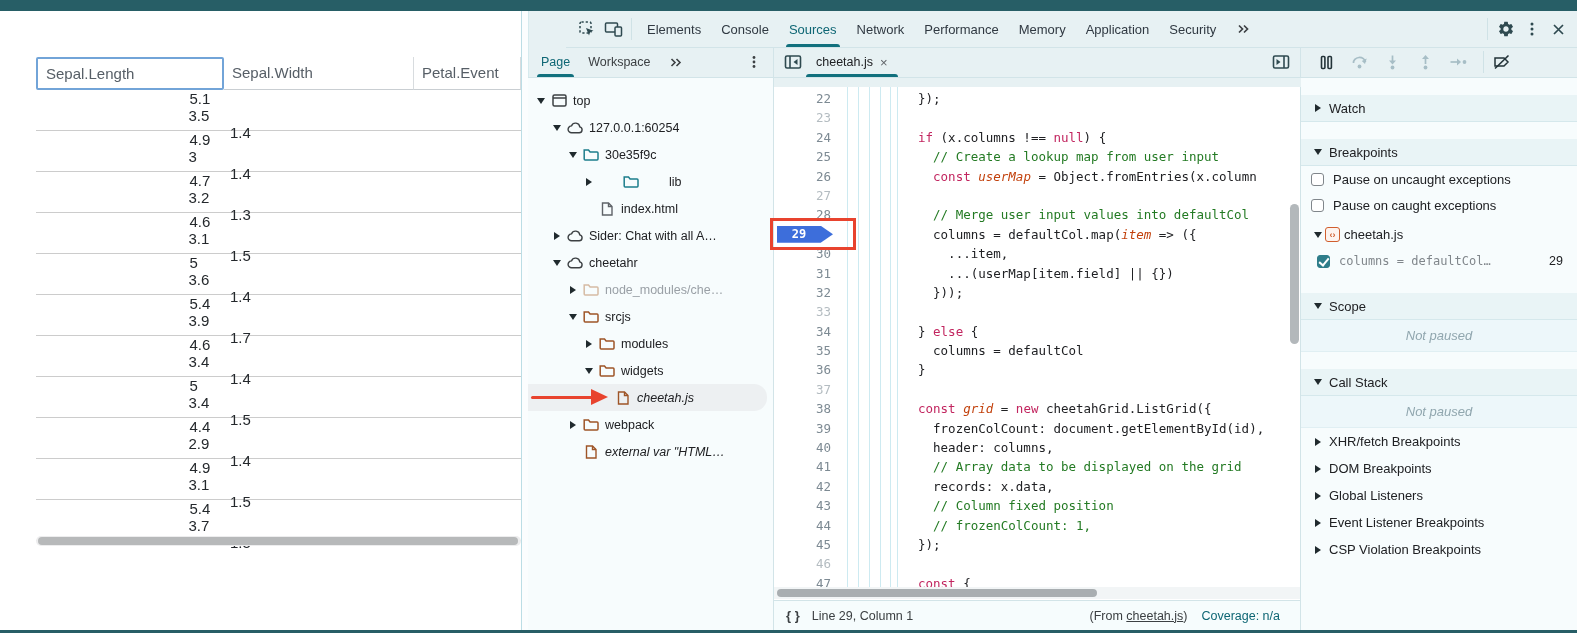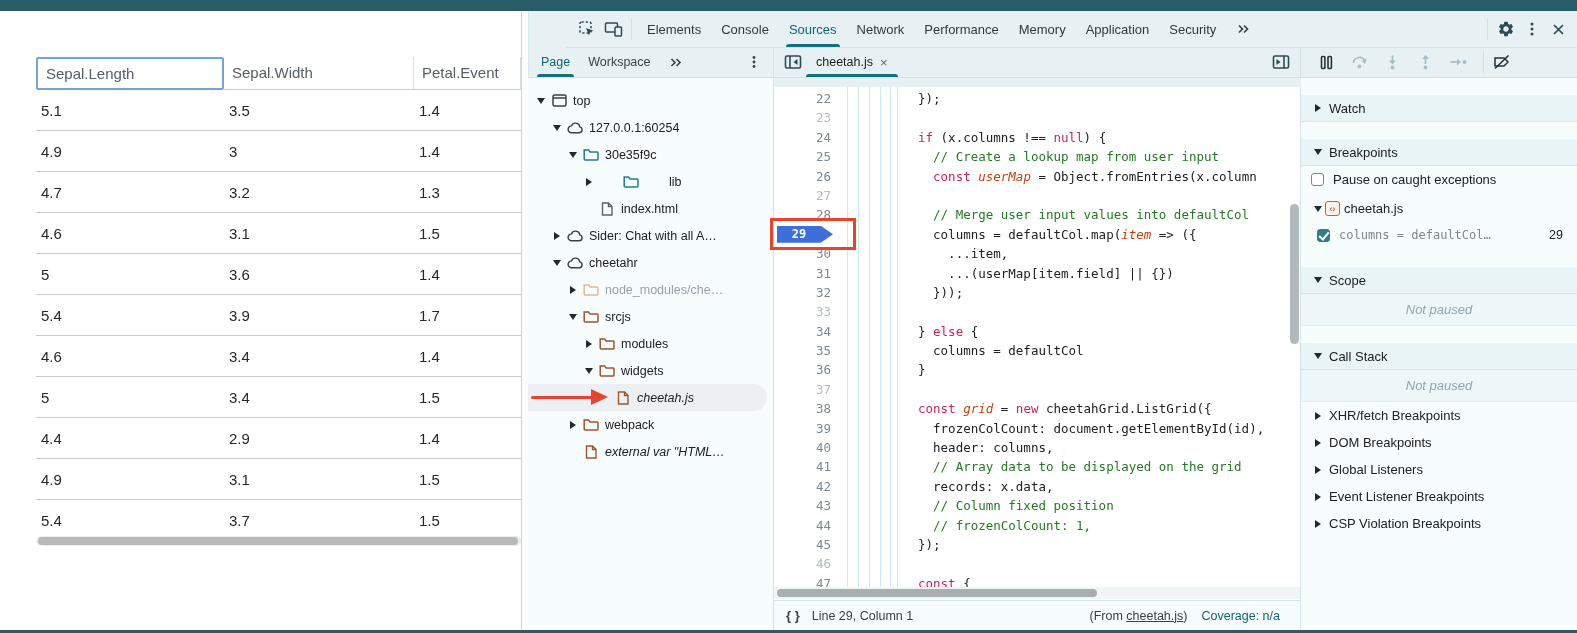--- a/index.html
+++ b/index.html
@@ -9,21 +9,21 @@
   .strip.top{top:0;height:11px;}
   .strip.bottom{top:630px;height:3px;}
 
   
   .page{position:absolute;left:0;top:11px;width:521px;height:619px;background:#fff;overflow:hidden;}
   .grid-header{position:absolute;left:36px;top:46px;height:33px;display:flex;}
   .hcell{box-sizing:border-box;border-right:1px solid #d8dcdf;border-bottom:1px solid #c9ced2;
     font-size:15px;color:#565e66;line-height:31px;padding-left:8px;background:#fff;}
   .hcell.focused{border:2px solid #72a4d8;border-radius:2px;line-height:29px;}
   .grid-body{position:absolute;left:36px;top:79px;right:0;}
-  .grow{display:flex;height:40px;border-bottom:1px solid #ccc;align-items:center;}
+  .grow{display:flex;height:40px;border-bottom:1px solid #ccc;align-items:center;flex-direction:column;}
   .gcell{font-size:15px;color:#24282c;padding-left:5px;}
   .page-hscroll{position:absolute;left:36px;top:525px;right:0;height:10px;background:#ededee;border-radius:5px;}
   .page-hscroll .thumb{position:absolute;left:2px;top:1px;width:480px;height:8px;background:#b7b9ba;border-radius:4px;}
 
   
   .devtools{position:absolute;left:521px;top:11px;width:1056px;height:619px;background:#e7f1f3;
     border-left:1px solid #bcdde5;box-sizing:border-box;font-size:12.5px;color:#3c4043;}
   .dt-gap{position:absolute;left:0;top:0;width:6px;height:100%;background:#fbfdfe;border-right:1px solid #d6eaee;}
   .dt-toolbar{position:absolute;left:6px;right:0;top:0;height:37px;border-bottom:1px solid #d2e4e8;
     display:flex;align-items:center;padding-left:8px;box-sizing:border-box;margin-left:38px;}
@@ -578,20 +578,24 @@
           <span class="sb-label">Watch</span>
         </div>
         <div class="sb-row sb-head">
           <span class="tw">
               <span class="caret-d"></span>
             </span>
           <span class="sb-label">Breakpoints</span>
         </div>
         <div class="sb-row sb-check">
           <span class="cb"></span>
+          <span>Pause on uncaught exceptions</span>
+        </div>
+        <div class="sb-row sb-check">
+          <span class="cb"></span>
           <span>Pause on caught exceptions</span>
         </div>
         <div class="sb-row sb-item" style="margin-top:3px;">
           <span class="tw">
               <span class="caret-d"></span>
             </span>
           <span class="script-icon">‹›</span>
           <span class="sb-label">cheetah.js</span>
         </div>
         <div class="bp-entry">

